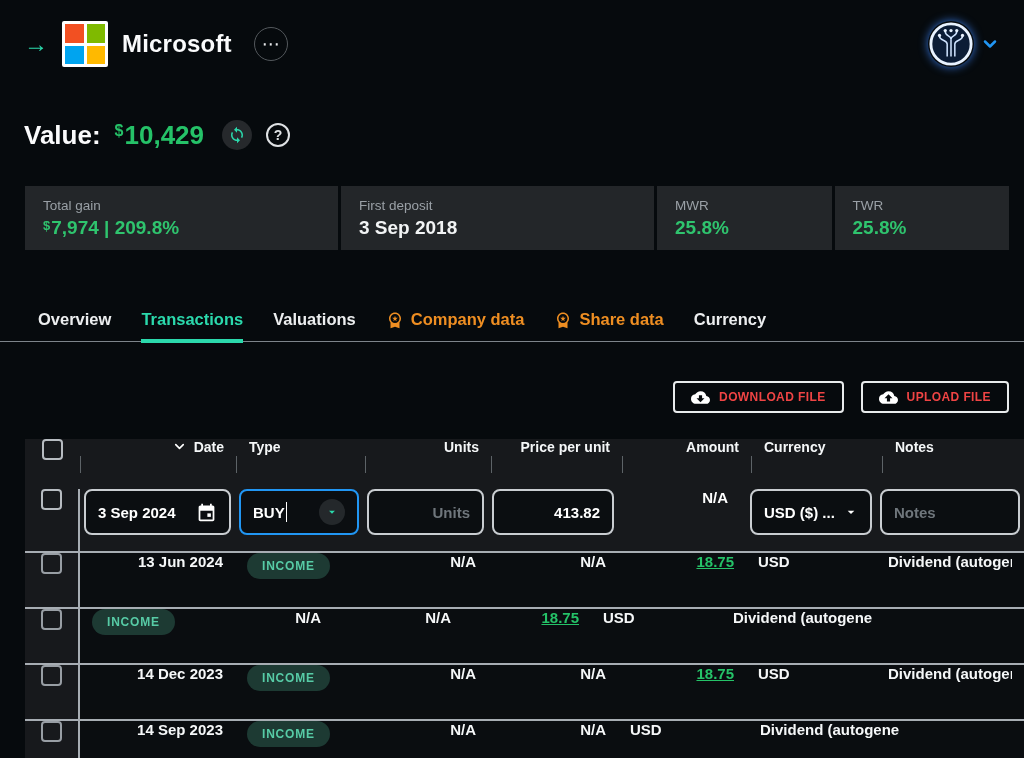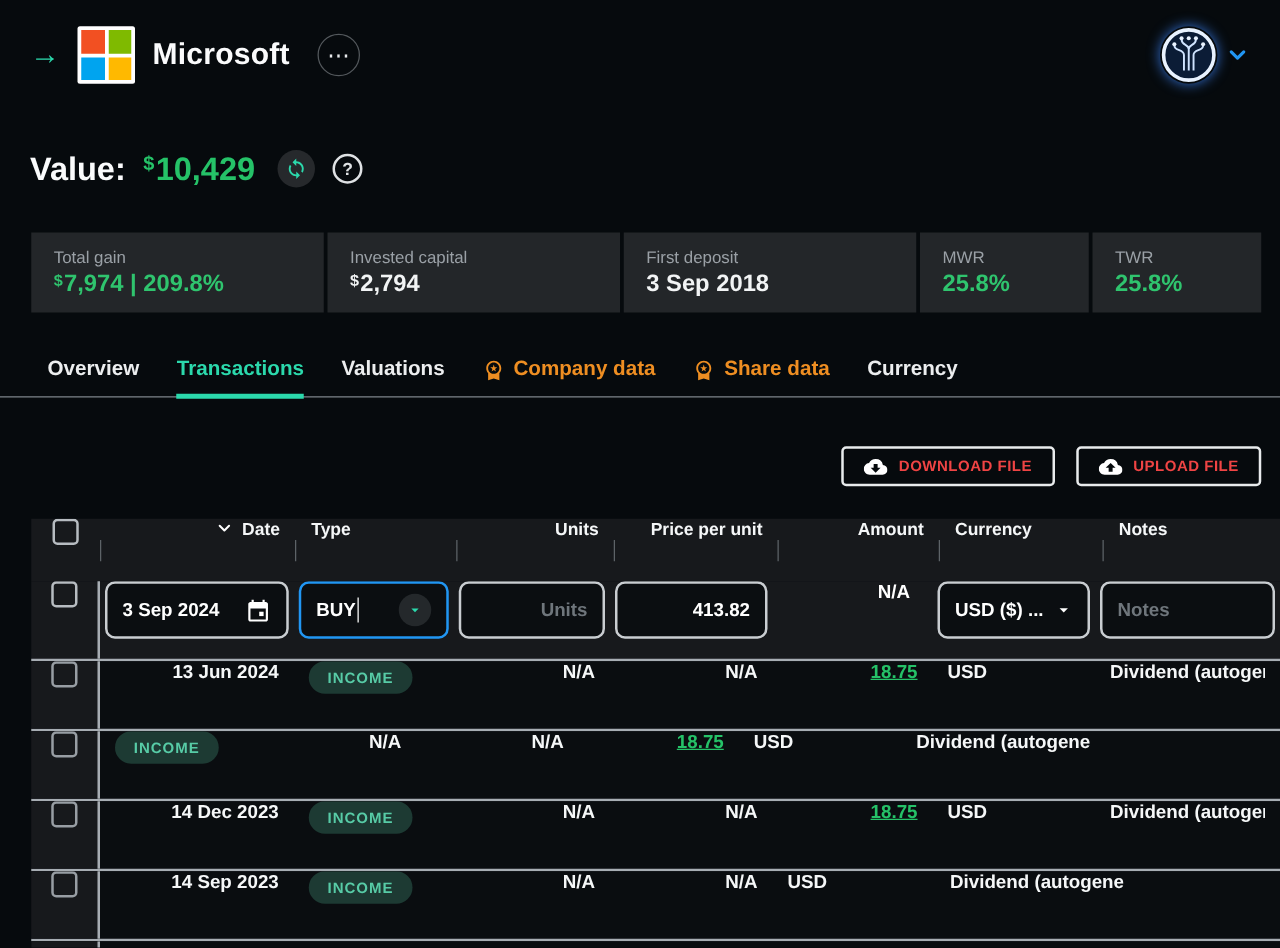--- a/index.html
+++ b/index.html
@@ -37,21 +37,21 @@
   
   .stats-bar { display:flex; gap:3px; margin:34px 15px 0 25px; height:64px; }
   .stat-card { background:#232629; padding:11px 18px; display:flex; flex-direction:column; justify-content:center; gap:4px; }
   .stat-card.w2 { flex:2; }
   .stat-card.w1 { flex:1; }
   .stat-label { font-size:13.5px; color:#9aa0a6; }
   .stat-value { font-size:19px; font-weight:700; color:#f2f4f5; }
   .stat-value .sym { font-size:13px; vertical-align:4px; margin-right:1px; }
   .stat-value.green { color:#2fc46e; }
   
-  .tabs { display:flex; align-items:flex-end; gap:30px; margin-top:32px; padding-left:38px; border-bottom:1px solid #7d848a; height:36px; }
+  .tabs { display:flex; align-items:flex-end; gap:30px; margin-top:56px; padding-left:38px; border-bottom:1px solid #7d848a; height:36px; }
   .tab { display:flex; align-items:center; gap:7px; font-size:16.5px; font-weight:700; color:#eceeef; padding-bottom:10px; border-bottom:4px solid transparent; margin-bottom:-2px; cursor:pointer; white-space:nowrap; }
   .tab.active { color:#2bd9ac; border-bottom-color:#2bd9ac; }
   .tab.premium { color:#ee8e22; }
   .tab .medal { width:18px; height:18px; }
   
   .actions-row { display:flex; justify-content:flex-end; gap:17px; margin-top:39px; padding-right:15px; }
   .file-btn { display:flex; align-items:center; gap:9px; background:transparent; border:2px solid #e8ebec; border-radius:4px; color:#ef4444; font-family:"Liberation Sans", sans-serif; font-size:12px; font-weight:800; letter-spacing:.4px; padding:7px 16px; height:32px; cursor:pointer; }
   .file-btn svg { width:19px; height:19px; }
   
   .tbl { margin:26px 0 0 25px; width:999px; }
@@ -153,24 +153,20 @@
       <span>?</span>
     </button>
 </div>
 
 <div class="stats-bar">
   <div class="stat-card w2">
     <span class="stat-label">Total gain</span>
     <span class="stat-value green"><span class="sym">$</span><span>7,974</span><span> | 209.8%</span></span>
   </div>
   <div class="stat-card w2">
-    <span class="stat-label">Invested capital</span>
-    <span class="stat-value"><span class="sym">$</span><span>2,794</span></span>
-  </div>
-  <div class="stat-card w2">
     <span class="stat-label">First deposit</span>
     <span class="stat-value"><span>3 Sep 2018</span></span>
   </div>
   <div class="stat-card w1">
     <span class="stat-label">MWR</span>
     <span class="stat-value green"><span>25.8%</span></span>
   </div>
   <div class="stat-card w1">
     <span class="stat-label">TWR</span>
     <span class="stat-value green"><span>25.8%</span></span>

